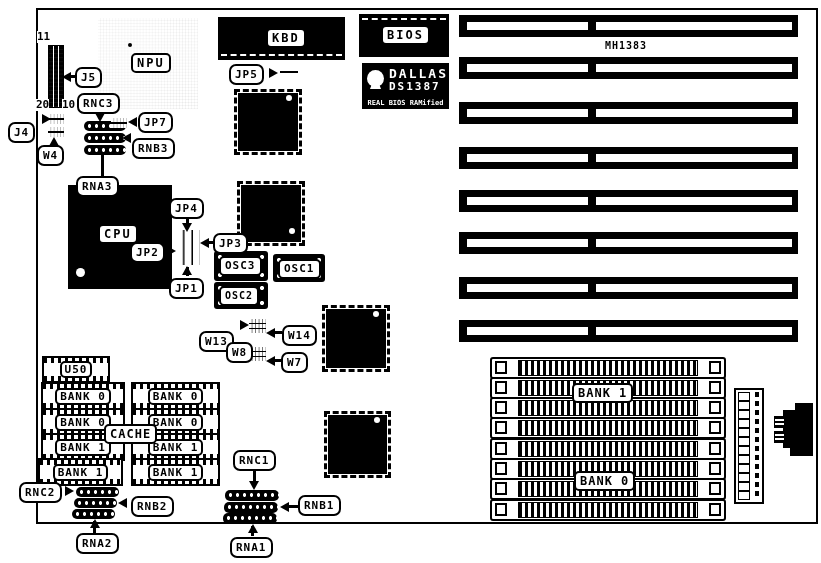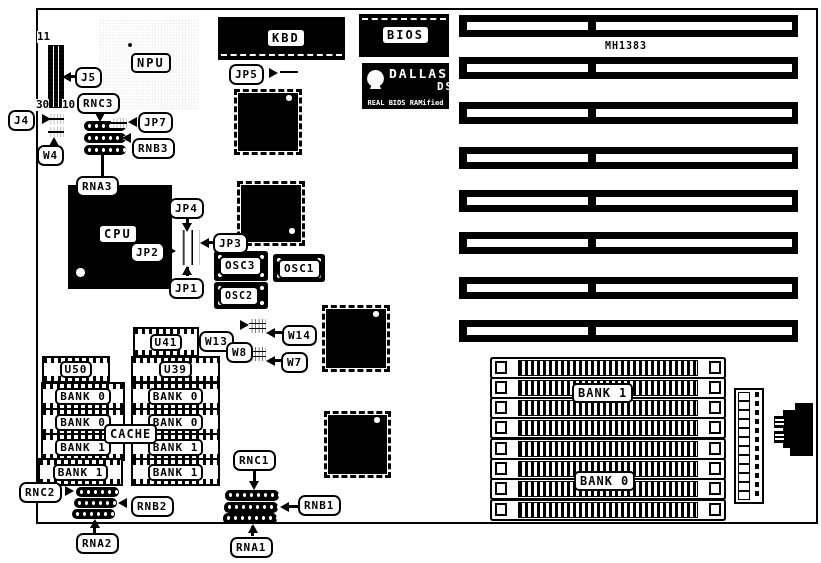--- a/index.html
+++ b/index.html
@@ -69,21 +69,21 @@
         background:#fff;z-index:1;}
   .simm .pins{position:absolute;left:26px;right:26px;top:1px;bottom:1px;border:1px solid #000;
         background:repeating-linear-gradient(90deg,#000 0 3px,#fff 3px 6px);}
   .simm .lh{position:absolute;top:2px;width:8px;height:9px;border:2px solid #000;}
   
   .dallas{position:absolute;left:362px;top:63px;width:87px;height:46px;background:#000;color:#fff;z-index:1;}
   .dlogo{position:absolute;left:5px;top:7px;width:17px;height:17px;border-radius:50%;background:#fff;}
   .dlogo:after{content:"";position:absolute;left:3px;top:13px;width:11px;height:6px;background:#fff;
                clip-path:polygon(0 100%,20% 0,80% 0,100% 100%);}
   .dbrand{position:absolute;left:27px;top:3px;font-size:13px;font-weight:bold;letter-spacing:2px;}
-  .dpart{position:absolute;left:27px;top:17px;font-size:11px;font-weight:bold;letter-spacing:2px;margin-left:48px;}
+  .dpart{position:absolute;left:27px;top:17px;font-size:11px;font-weight:bold;letter-spacing:2px;}
   .dtag{position:absolute;left:2px;bottom:2px;width:83px;font-size:7px;font-weight:bold;
         letter-spacing:0;text-align:center;white-space:nowrap;}
   
   .pwr{position:absolute;left:734px;top:388px;width:26px;height:112px;border:2px solid #000;background:#fff;z-index:1;}
   .pwr .col{position:absolute;left:2px;top:2px;width:10px;bottom:2px;border:1px solid #000;
         background:repeating-linear-gradient(180deg,#fff 0 7px,#000 7px 9px);}
   .pwr .tick{position:absolute;right:3px;top:2px;width:4px;bottom:2px;
         background:repeating-linear-gradient(180deg,#000 0 5px,#fff 5px 9px);}
   
   .din1{position:absolute;left:795px;top:403px;width:18px;height:8px;background:#000;z-index:2;}
@@ -128,32 +128,32 @@
       <div class="sb"></div>
     </div>
   <div class="isa" style="top:320px">
       <div class="sa"></div>
       <div class="sb"></div>
     </div>
   <div class="txt" style="left:605px;top:40px;font-size:10px;letter-spacing:1px">MH1383</div>
 
   <div class="txt" style="left:37px;top:31px">11</div>
   <div class="hdr" style="left:48px;top:45px;width:14px;height:61px"></div>
-  <div class="txt" style="left:36px;top:99px">30</div>
+  <div class="txt" style="left:36px;top:99px">20</div>
   <div class="txt" style="left:62px;top:99px">10</div>
   <div class="co" style="left:75px;top:67px">J5</div>
   <div class="tri tL" style="left:62px;top:72px"></div>
   <div class="lead" style="left:69px;top:75px;width:7px;height:3px"></div>
 
   <div class="pga" style="left:98px;top:18px;width:100px;height:91px"></div>
   <div class="pga-in" style="left:124px;top:39px;width:49px;height:49px"></div>
   <div class="dot" style="left:128px;top:43px;width:4px;height:4px;background:#000"></div>
   <div class="chipbox" style="left:131px;top:53px">NPU</div>
 
-  <div class="co" style="left:8px;top:110px">J4</div>
+  <div class="co" style="left:8px;top:122px">J4</div>
   <div class="tri tR" style="left:42px;top:114px"></div>
   <div class="jmp" style="left:48px;top:114px;width:16px;height:10px"></div>
   <div class="jmp" style="left:48px;top:127px;width:16px;height:10px"></div>
   <div class="tri tU" style="left:49px;top:137px"></div>
   <div class="co" style="left:37px;top:145px">W4</div>
 
   <div class="co" style="left:77px;top:93px">RNC3</div>
   <div class="tri tD" style="left:95px;top:113px"></div>
   <div class="rn" style="left:84px;top:121px;width:42px"></div>
   <div class="rn" style="left:84px;top:133px;width:42px"></div>
@@ -249,26 +249,20 @@
   <div class="dip" style="left:41px;top:408px;width:80px;height:24px">
     <span class="diplabel">BANK 0</span>
     </div>
   <div class="dip" style="left:41px;top:433px;width:80px;height:24px">
     <span class="diplabel">BANK 1</span>
     </div>
   <div class="dip" style="left:38px;top:458px;width:81px;height:24px">
     <span class="diplabel">BANK 1</span>
     </div>
 
-  <div class="dip" style="left:133px;top:327px;width:62px;height:26px">
-    <span class="diplabel">U41</span>
-    </div>
-  <div class="dip" style="left:131px;top:356px;width:85px;height:23px">
-    <span class="diplabel">U39</span>
-    </div>
   <div class="dip" style="left:131px;top:382px;width:85px;height:24px">
     <span class="diplabel">BANK 0</span>
     </div>
   <div class="dip" style="left:131px;top:408px;width:85px;height:24px">
     <span class="diplabel">BANK 0</span>
     </div>
   <div class="dip" style="left:131px;top:433px;width:85px;height:24px">
     <span class="diplabel">BANK 1</span>
     </div>
   <div class="dip" style="left:131px;top:458px;width:85px;height:24px">

